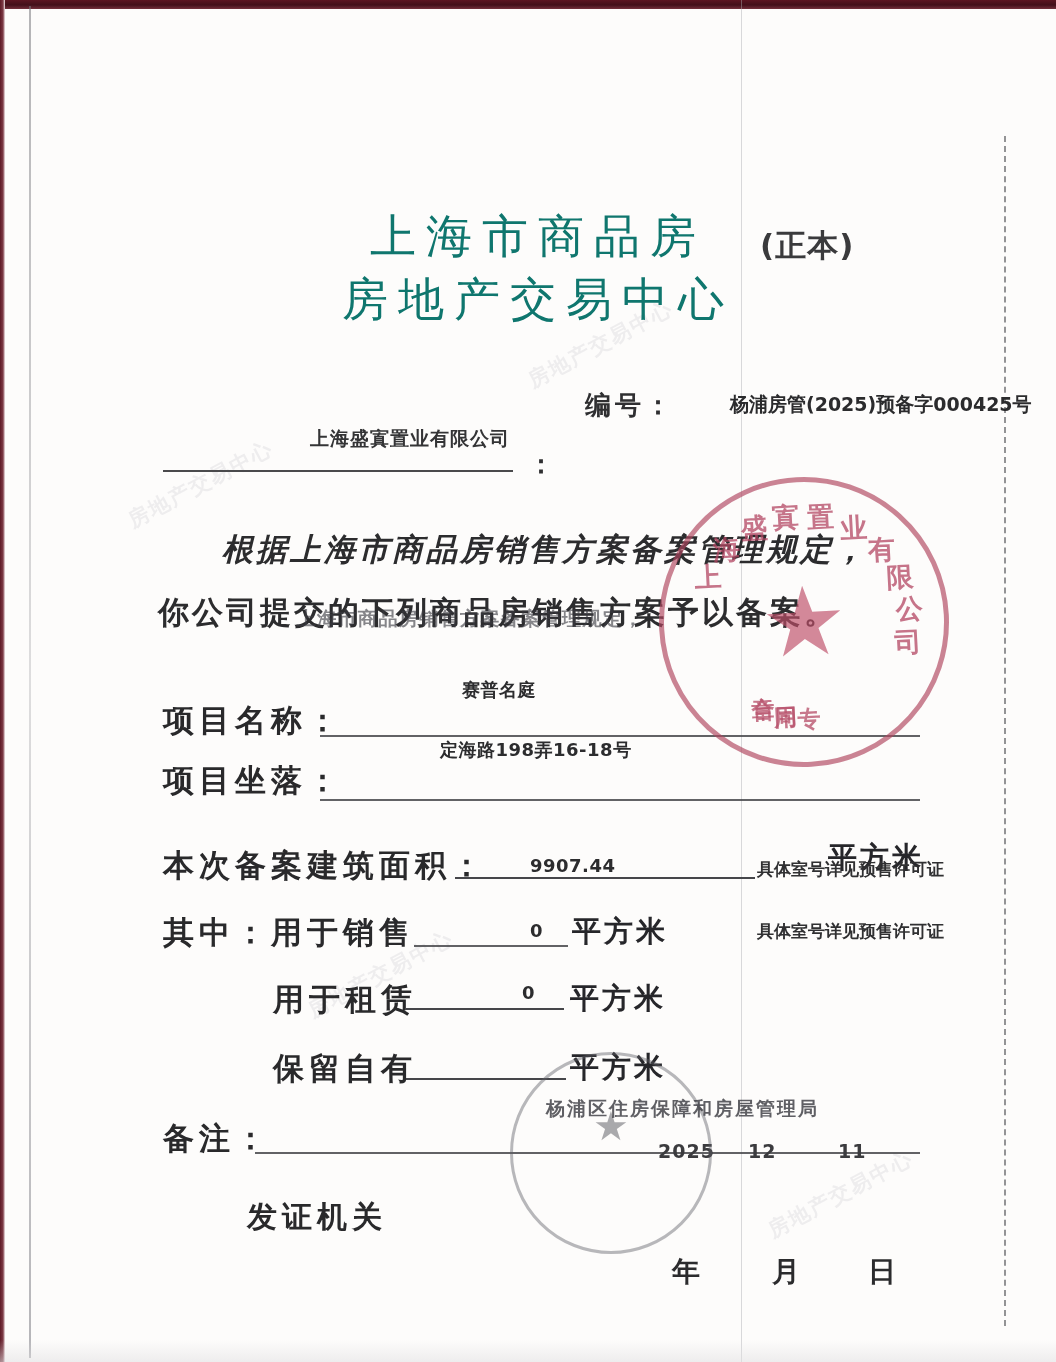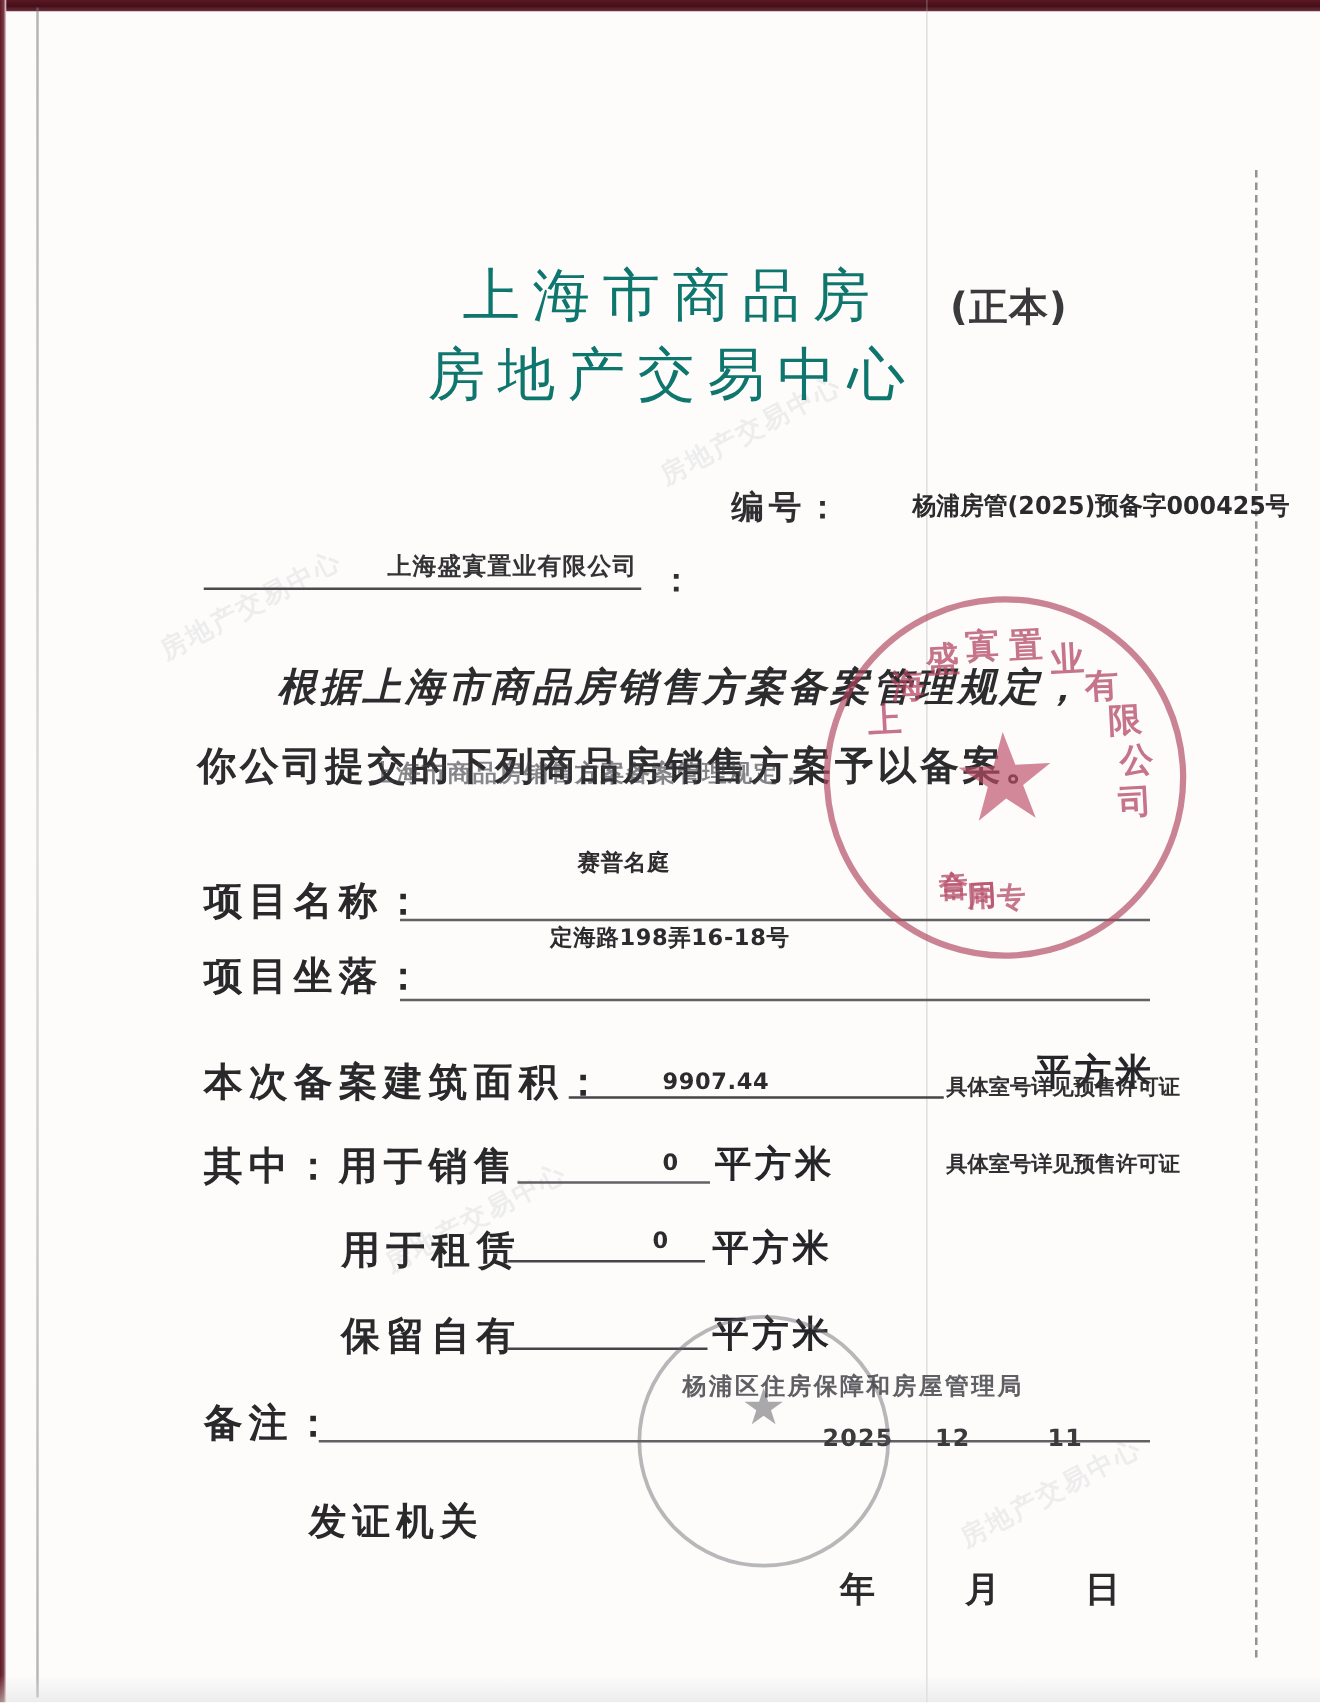--- a/index.html
+++ b/index.html
@@ -106,21 +106,20 @@
     transform: scaleY(1.04);
   }
 
   .addressee {
     position: absolute;
     left: 310px; top: 426px;
     font-size: 19px;
     font-weight: 600;
     letter-spacing: 1px;
     color: #343436;
-    margin-top: 14px;
   }
   .addressee-rule {
     position: absolute;
     left: 163px; top: 470px;
     width: 350px; height: 0;
     border-top: 2px solid #4a4a4c;
   }
   .addressee-colon {
     position: absolute;
     left: 528px; top: 447px;

